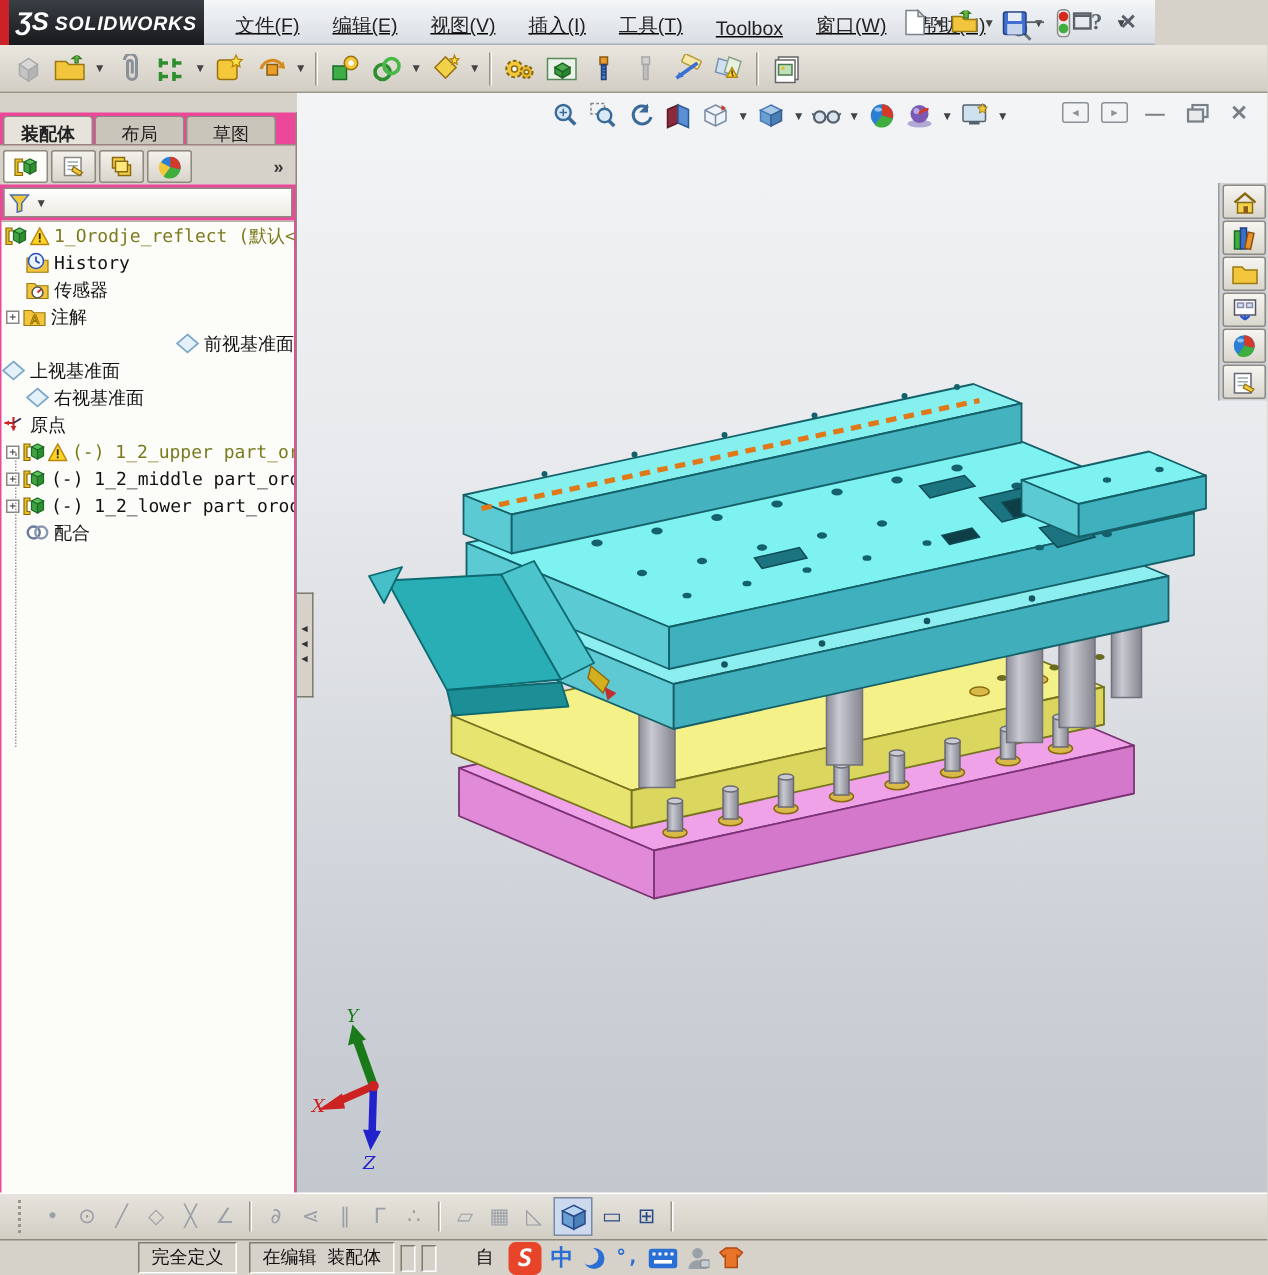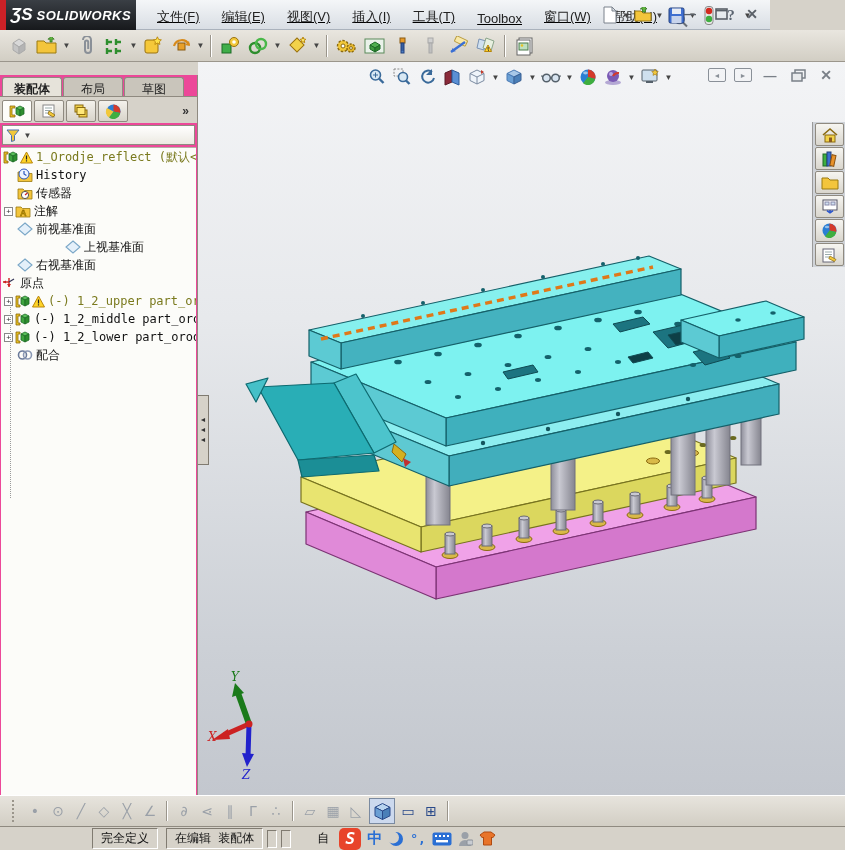--- a/index.html
+++ b/index.html
@@ -364,27 +364,27 @@
 
     <div class="trow" style="padding-left:3px;">
       <span class="exp">+</span>
       <svg class="ticon" viewBox="0 0 16 16">
           <path d="M1 4 h5 l1.5 1.5 H15 v8.5 H1z" fill="#f3c53c" stroke="#9a7a10" stroke-width=".8"></path>
           <text x="5" y="13" font-size="9" font-weight="bold" fill="#c8a000" stroke="#7a5a00" stroke-width=".4">A</text>
         </svg>
       <span class="lbl">注解</span>
     </div>
 
-    <div class="trow" style="padding-left:16px;">
+    <div class="trow" style="padding-left:16px;justify-content:flex-end;">
       <svg class="ticon" viewBox="0 0 16 16">
           <polygon points="8,2 15,8 8,14 1,8" fill="#e4f0fa" stroke="#7aa7c7" stroke-width="1.1"></polygon>
         </svg>
       <span class="lbl">前视基准面</span>
     </div>
-    <div class="trow" style="padding-left:12px;justify-content:center;">
+    <div class="trow" style="padding-left:0;">
       <svg class="ticon" viewBox="0 0 16 16">
           <polygon points="8,2 15,8 8,14 1,8" fill="#e4f0fa" stroke="#7aa7c7" stroke-width="1.1"></polygon>
         </svg>
       <span class="lbl">上视基准面</span>
     </div>
     <div class="trow" style="padding-left:16px;">
       <svg class="ticon" viewBox="0 0 16 16">
           <polygon points="8,2 15,8 8,14 1,8" fill="#e4f0fa" stroke="#7aa7c7" stroke-width="1.1"></polygon>
         </svg>
       <span class="lbl">右视基准面</span>

